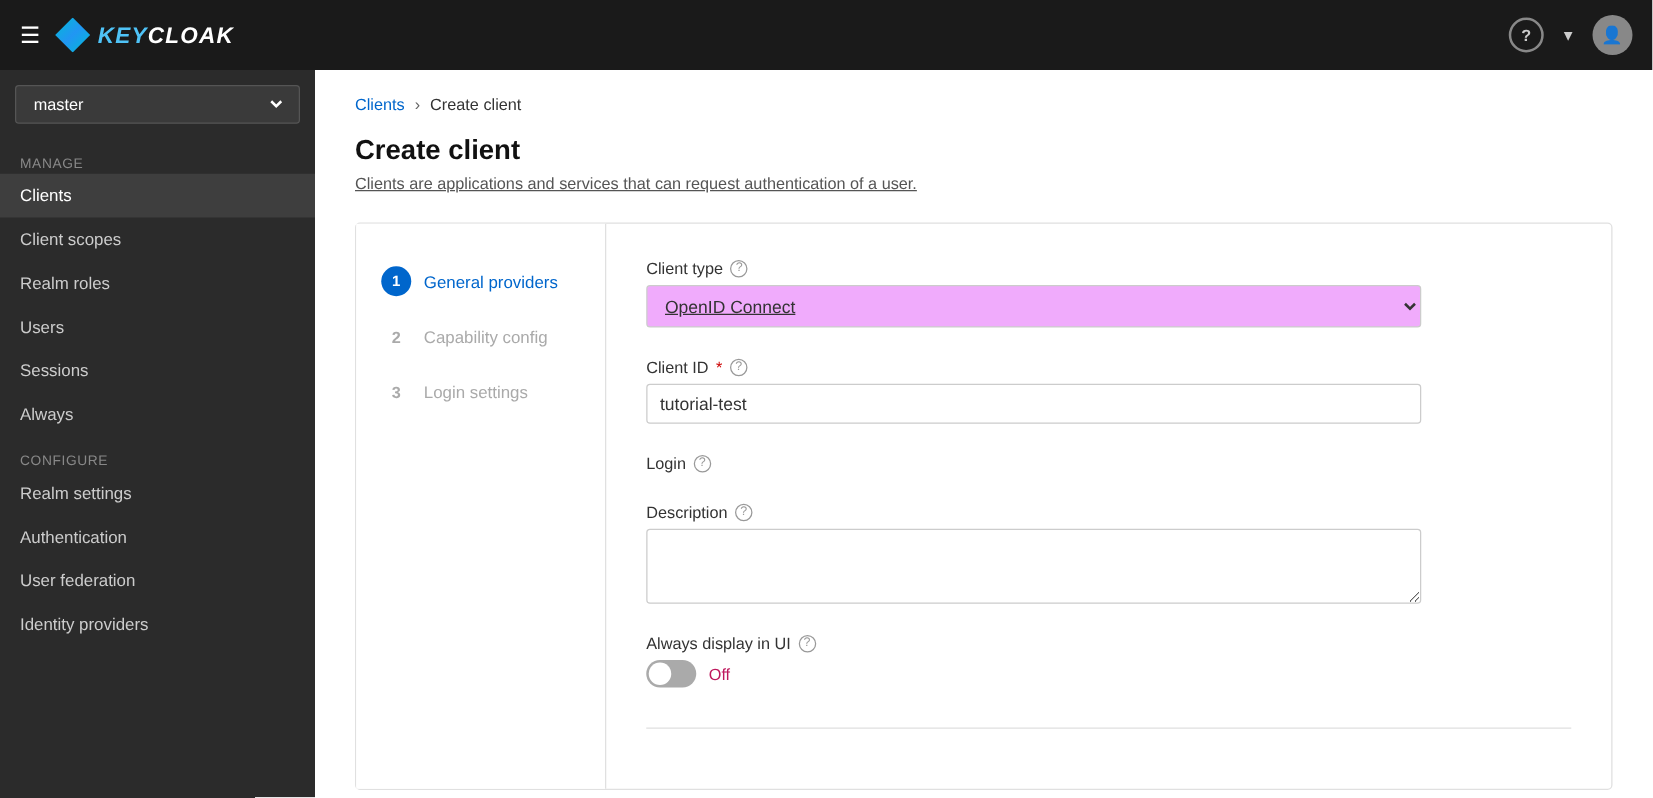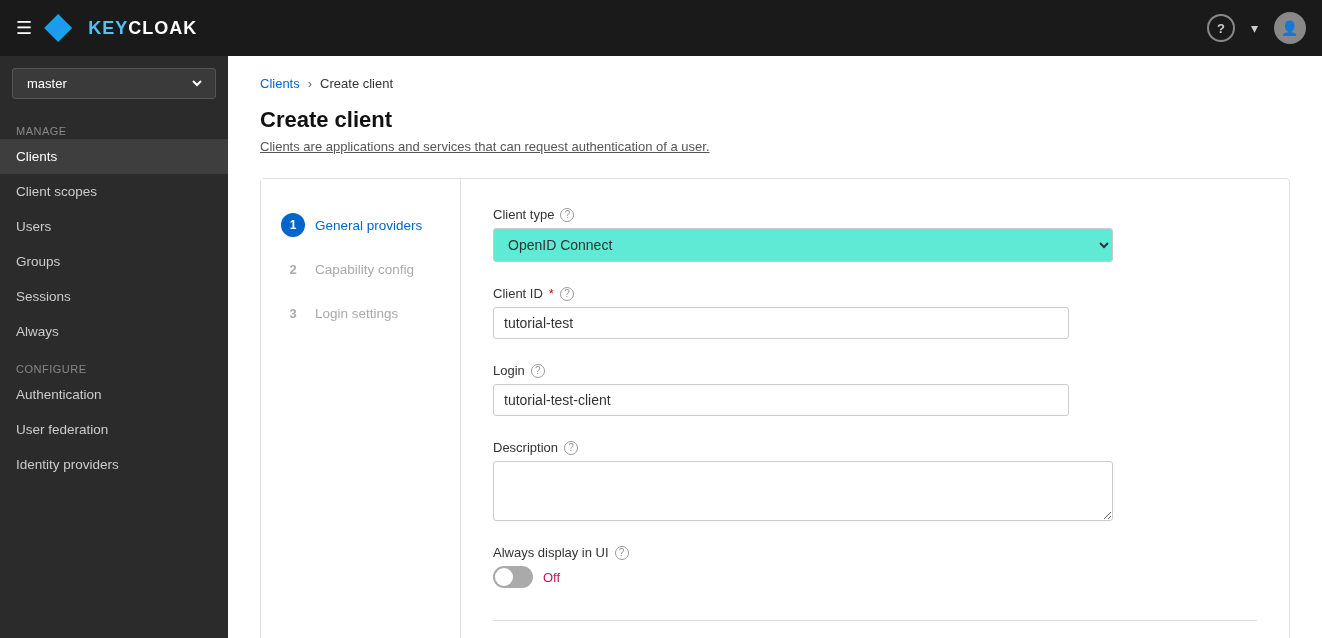--- a/index.html
+++ b/index.html
@@ -10,42 +10,42 @@
       background: #1a1a1a;
       height: 56px;
       display: flex;
       align-items: center;
       padding: 0 16px;
       flex-shrink: 0;
       justify-content: space-between;
     }
     .navbar-left { display: flex; align-items: center; gap: 12px; }
     .hamburger-icon { color: #fff; font-size: 18px; cursor: pointer; }
-    .logo { display: flex; align-items: center; gap: 16px; }
+    .logo { display: flex; align-items: center; gap: 6px; font-style: italic; }
     .logo-diamond {
       width: 28px; height: 28px;
       background: linear-gradient(135deg, #00bcd4 0%, #2196f3 50%, #00bcd4 100%);
       clip-path: polygon(50% 0%, 100% 50%, 50% 100%, 0% 50%);
     }
     .logo-text { color: #fff; font-size: 18px; font-weight: 700; letter-spacing: 1px; }
     .logo-text span { color: #4fc3f7; }
     .navbar-right { display: flex; align-items: center; gap: 16px; }
     .help-icon, .dropdown-arrow { color: #ccc; }
     .avatar {
       width: 32px; height: 32px; border-radius: 50%;
       background: #888; display: flex; align-items: center; justify-content: center;
       color: #fff; font-size: 14px;
     }
 
     
     .main-layout { display: flex; flex: 1; overflow: hidden; }
 
     
     .sidebar {
-      width: 228px;
+      width: 252px;
       background: #2b2b2b;
       color: #ccc;
       flex-shrink: 0;
       overflow-y: auto;
       display: flex;
       flex-direction: column;
     }
     .realm-selector {
       margin: 12px;
       background: #3a3a3a;
@@ -156,25 +156,26 @@
       display: inline-flex; align-items: center; justify-content: center;
       font-size: 10px; cursor: pointer;
     }
     .field-select {
       width: 620px;
       padding: 7px 10px;
       border: 1px solid #ccc;
       border-radius: 3px;
       font-size: 14px;
       color: #333;
-      background: #5eead4;
+      background: #f0abfc;
       appearance: auto;
+      text-decoration: underline;
     }
     .field-input {
-      width: 576px;
+      width: 620px;
       padding: 7px 10px;
       border: 1px solid #ccc;
       border-radius: 3px;
       font-size: 14px;
       color: #333;
       outline: none;
     }
     .field-textarea {
       width: 620px;
       height: 60px;
@@ -252,34 +253,37 @@
 
     <div class="sidebar-section-label">Manage</div>
 
     <div class="sidebar-item active">
       <span>Clients</span>
     </div>
     <div class="sidebar-item">
       <span>Client scopes</span>
     </div>
     <div class="sidebar-item">
+      <span>Realm roles</span>
+    </div>
+    <div class="sidebar-item">
       <span>Users</span>
     </div>
     <div class="sidebar-item">
-      <span>Groups</span>
-    </div>
-    <div class="sidebar-item">
       <span>Sessions</span>
     </div>
     <div class="sidebar-item">
       <span>Always</span>
     </div>
 
     <div class="sidebar-section-label">Configure</div>
 
+    <div class="sidebar-item">
+      <span>Realm settings</span>
+    </div>
     <div class="sidebar-item">
       <span>Authentication</span>
     </div>
     <div class="sidebar-item">
       <span>User federation</span>
     </div>
     <div class="sidebar-item">
       <span>Identity providers</span>
     </div>
   </div>
@@ -334,21 +338,20 @@
             <span class="help-circle">?</span>
           </label>
           <input type="text" class="field-input" value="tutorial-test" style="">
         </div>
 
         <div class="form-field">
           <label class="field-label">
             <span>Login</span>
             <span class="help-circle">?</span>
           </label>
-          <input type="text" class="field-input" value="tutorial-test-client" style="">
         </div>
 
         <div class="form-field">
           <label class="field-label">
             <span>Description</span>
             <span class="help-circle">?</span>
           </label>
           <textarea class="field-textarea" style=""></textarea>
         </div>
 

